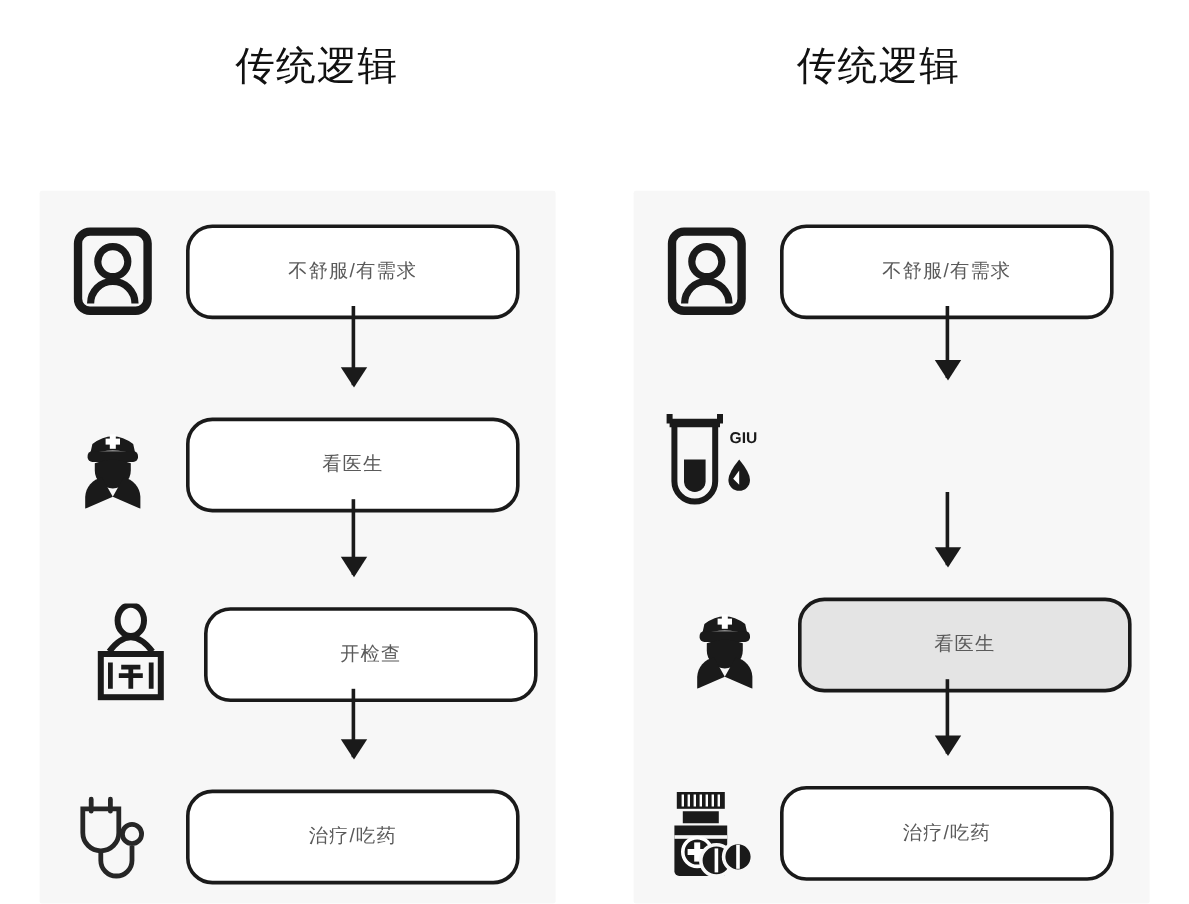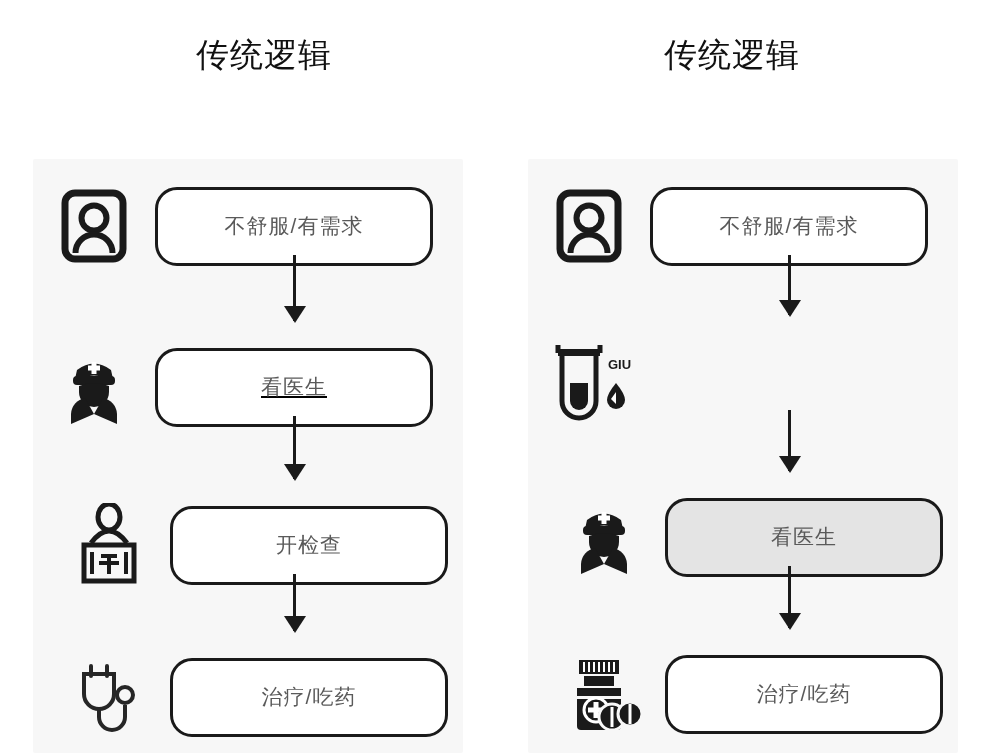--- a/index.html
+++ b/index.html
@@ -50,23 +50,23 @@
   
   .row {
     position: absolute;
     left: 0;
     width: 430px;
     height: 100px;
     display: flex;
     align-items: center;
   }
   .row.r0 { top: 17px; }
-  .row.r1 { top: 178px; text-decoration: underline; }
+  .row.r1 { top: 178px; }
   .row.r2 { top: 336px; justify-content: center; }
-  .row.r3 { top: 488px; justify-content: center; }
+  .row.r3 { top: 488px; }
 
   .panel.right .row.r0 { top: 17px; }
   .panel.right .row.r1 { top: 172px; }
   .panel.right .row.r2 { top: 328px; }
   .panel.right .row.r3 { top: 485px; }
 
   .icon-cell {
     width: 122px;
     min-width: 122px;
     height: 100px;
@@ -78,21 +78,21 @@
   .box {
     box-sizing: border-box;
     width: 278px;
     height: 79px;
     border: 3px solid #1a1a1a;
     border-radius: 22px;
     background: #ffffff;
     display: flex;
     align-items: center;
     justify-content: center;
-    font-size: 21px;
+    font-size: 16px;
     color: #5a5a5a;
     letter-spacing: 1px;
   }
   .box.shaded {
     background: #e4e4e4;
   }
 
   
   .arrow {
     position: absolute;

